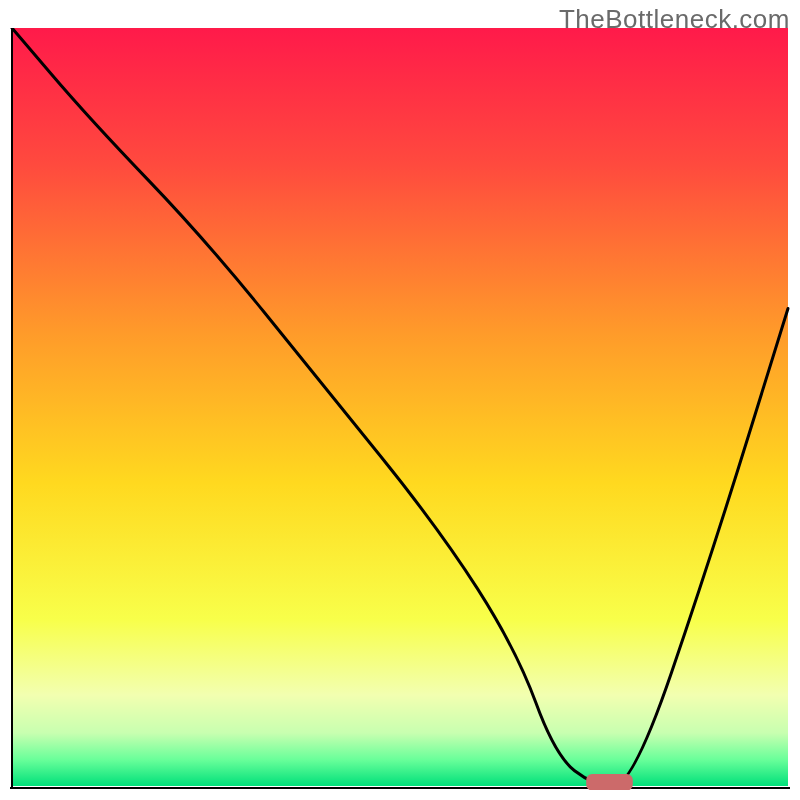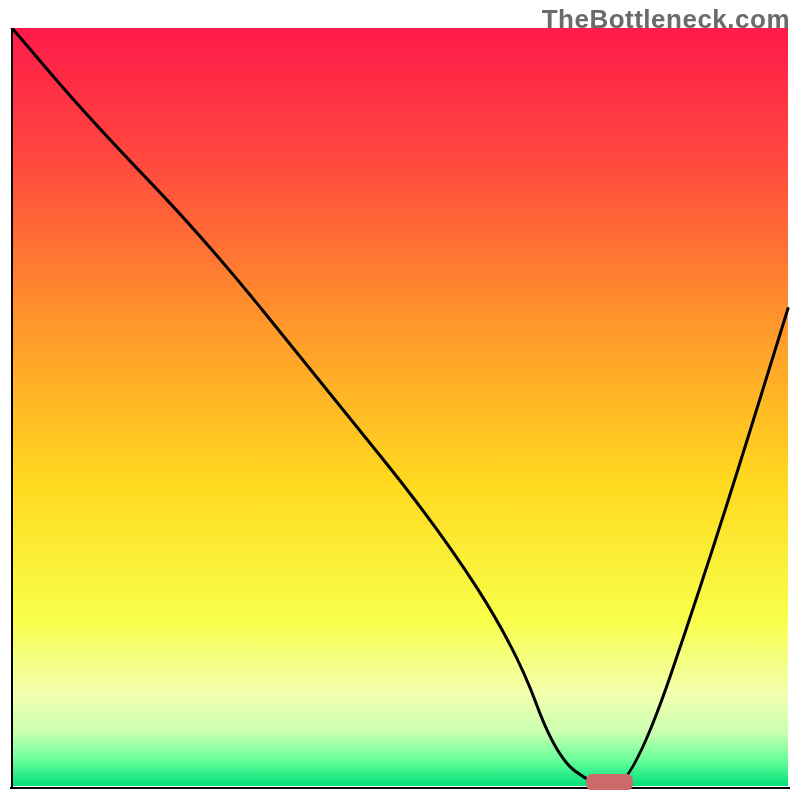--- a/index.html
+++ b/index.html
@@ -14,21 +14,21 @@
     position: relative;
     width: 800px;
     height: 800px;
   }
   .watermark {
     position: absolute;
     top: 4px;
     right: 10px;
     font-family: Arial, Helvetica, sans-serif;
     font-size: 26px;
-    font-weight: 700;
+    font-weight: 400;
     color: #6a6a6a;
     letter-spacing: 0.5px;
   }
   svg.plot {
     position: absolute;
     left: 10px;
     top: 28px;
     display: block;
   }
 </style>

